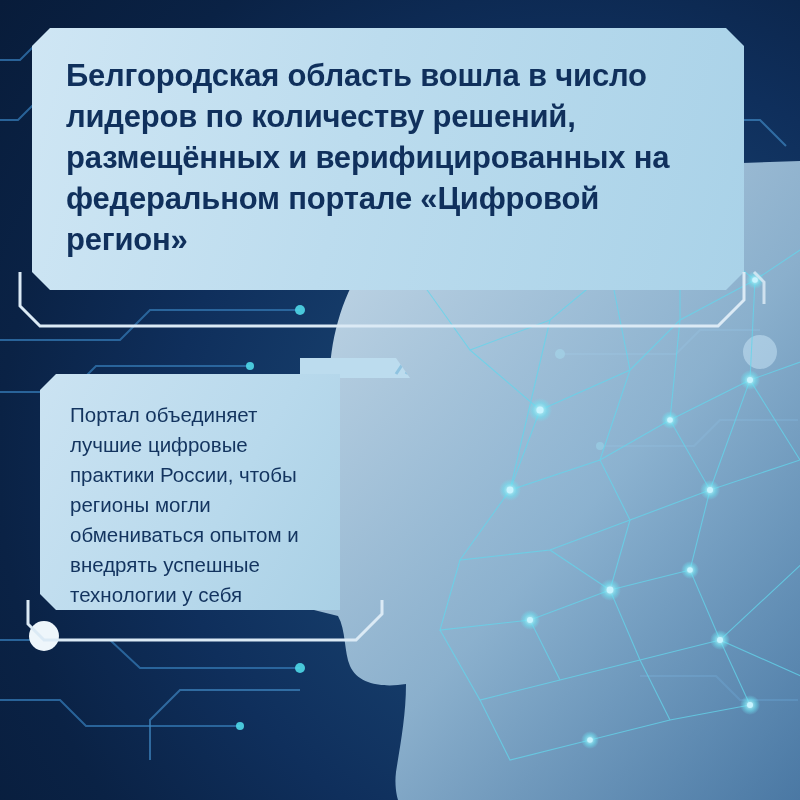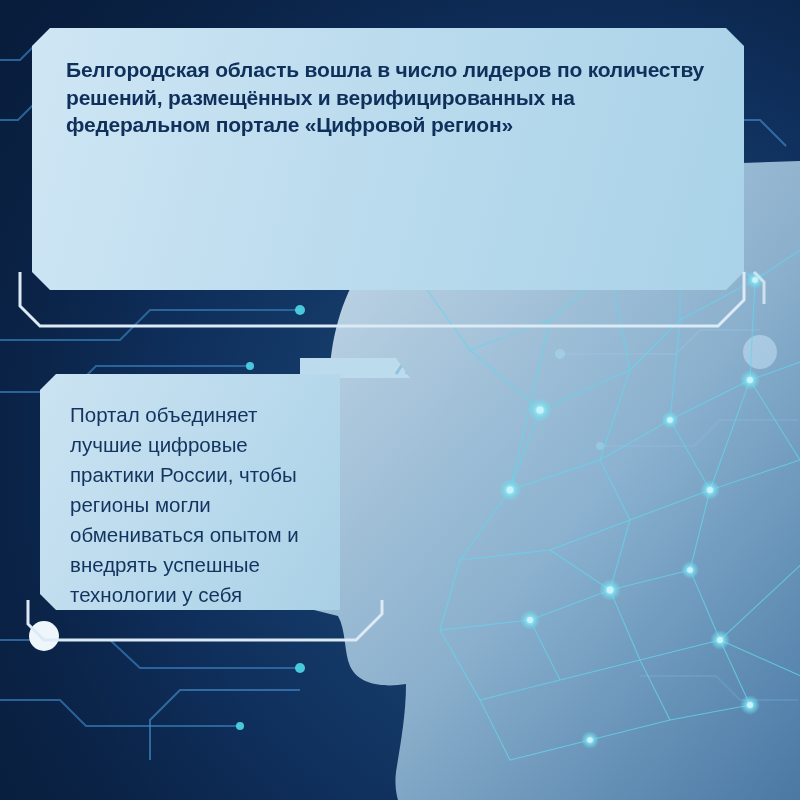--- a/index.html
+++ b/index.html
@@ -47,21 +47,21 @@
     clip-path: polygon(
       0px 18px, 18px 0px,
       694px 0px, 712px 18px,
       712px 244px, 694px 262px,
       18px 262px, 0px 244px
     );
   }
   .headline-panel h1 {
     margin: 0;
     color: #10305c;
-    font-size: 21px;
+    font-size: 31px;
     line-height: 1.32;
     font-weight: bold;
     letter-spacing: -0.2px;
   }
 
   
   .headline-frame {
     position: absolute;
     left: 18px;
     top: 270px;

